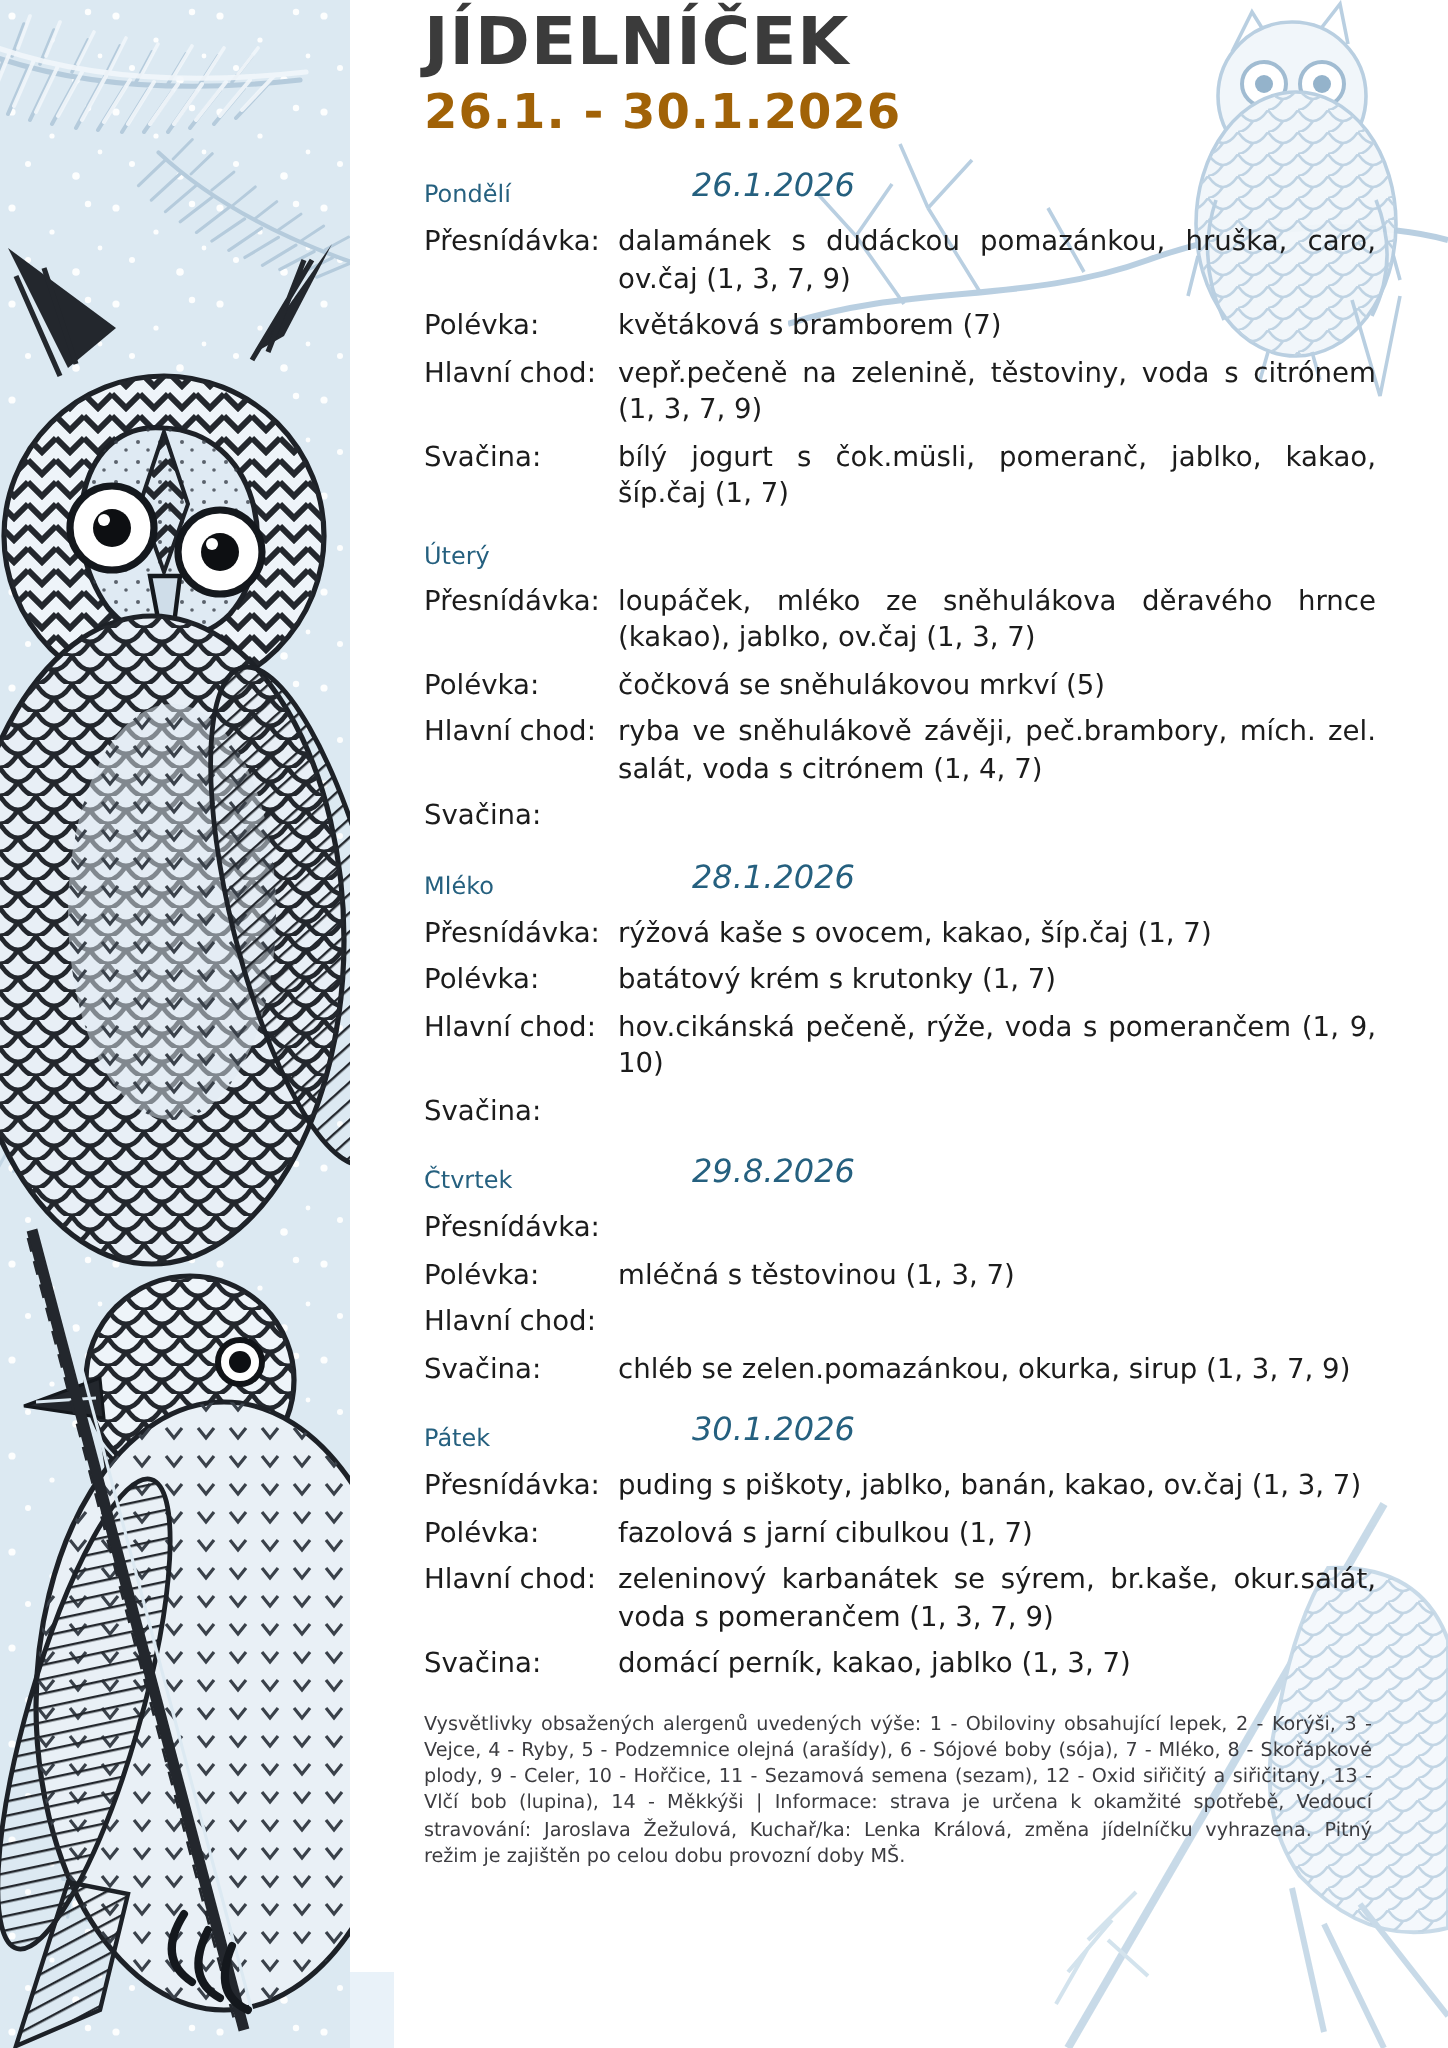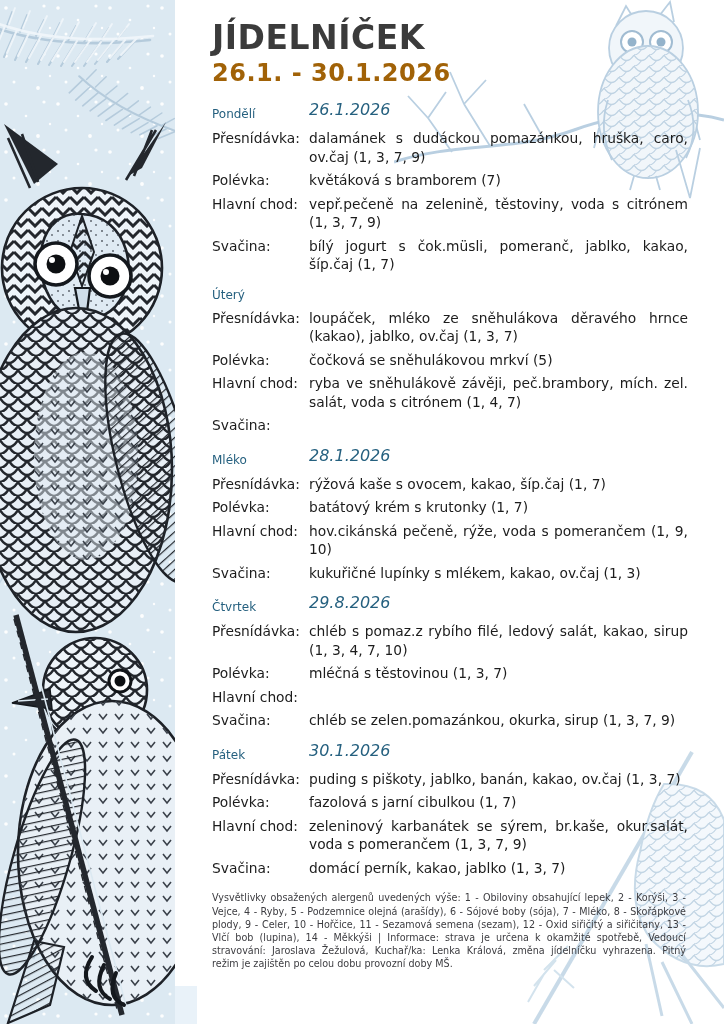--- a/index.html
+++ b/index.html
@@ -12,35 +12,35 @@
   }
   .page { position:absolute; inset:0; }
 
   
   .left-band { position:absolute; left:0; top:0; width:175px; height:1024px; }
   .snow-chip { position:absolute; left:175px; top:986px; width:22px; height:38px; background:#e9f2f9; }
   .tr-owl   { position:absolute; top:0; right:0; width:330px; height:205px; }
   .br-bird  { position:absolute; bottom:0; right:0; width:210px; height:300px; }
 
   
-  .content { position:absolute; left:212px; top:20px; width:476px; }
+  .content { position:absolute; left:212px; top:3px; width:476px; }
 
   .title {
     font-size:33px; font-weight:700; color:#3b3b3b;
     letter-spacing:.5px; line-height:1.1;
   }
   .subtitle {
     font-size:24px; font-weight:700; color:#a16207;
     margin-top:3px; margin-bottom:16px; letter-spacing:.5px;
   }
 
   .day { margin-bottom:14px; }
   .day-header { display:grid; grid-template-columns:97px 1fr; align-items:baseline; margin-bottom:7px; }
   .day-name { font-size:12px; color:#25607f; }
-  .day-date { font-style:italic; font-size:16px; color:#25607f; position:relative; top:-3px; }
+  .day-date { font-style:italic; font-size:16px; color:#25607f; position:relative; top:-3px;margin-left:37px; }
 
   .meal-row { display:grid; grid-template-columns:97px 1fr; margin-bottom:5px; }
   .meal-label { font-size:13.8px; color:#1c1c1c; line-height:18.5px; }
   .meal-text  { font-size:13.8px; color:#1c1c1c; line-height:18.5px; text-align:justify; }
 
   .footer {
     margin-top:13px; width:474px;
     font-size:9.6px; line-height:13.2px; color:#3c3c40;
     text-align:justify;
   }
@@ -251,32 +251,30 @@
       <div class="meal-row">
         <span class="meal-label">Polévka:</span>
         <span class="meal-text">batátový krém s krutonky (1, 7)</span>
       </div>
       <div class="meal-row">
         <span class="meal-label">Hlavní chod:</span>
         <span class="meal-text">hov.cikánská pečeně, rýže, voda s pomerančem (1, 9, 10)</span>
       </div>
       <div class="meal-row">
         <span class="meal-label">Svačina:</span>
-        <span class="meal-text">kukuřičné lupínky s mlékem, kakao, ov.čaj (1, 3)</span>
       </div>
     </section>
 
     <section class="day">
       <div class="day-header">
         <span class="day-name">Čtvrtek</span>
         <span class="day-date">29.8.2026</span>
       </div>
       <div class="meal-row">
         <span class="meal-label">Přesnídávka:</span>
-        <span class="meal-text">chléb s pomaz.z rybího filé, ledový salát, kakao, sirup (1, 3, 4, 7, 10)</span>
       </div>
       <div class="meal-row">
         <span class="meal-label">Polévka:</span>
         <span class="meal-text">mléčná s těstovinou (1, 3, 7)</span>
       </div>
       <div class="meal-row">
         <span class="meal-label">Hlavní chod:</span>
       </div>
       <div class="meal-row">
         <span class="meal-label">Svačina:</span>

